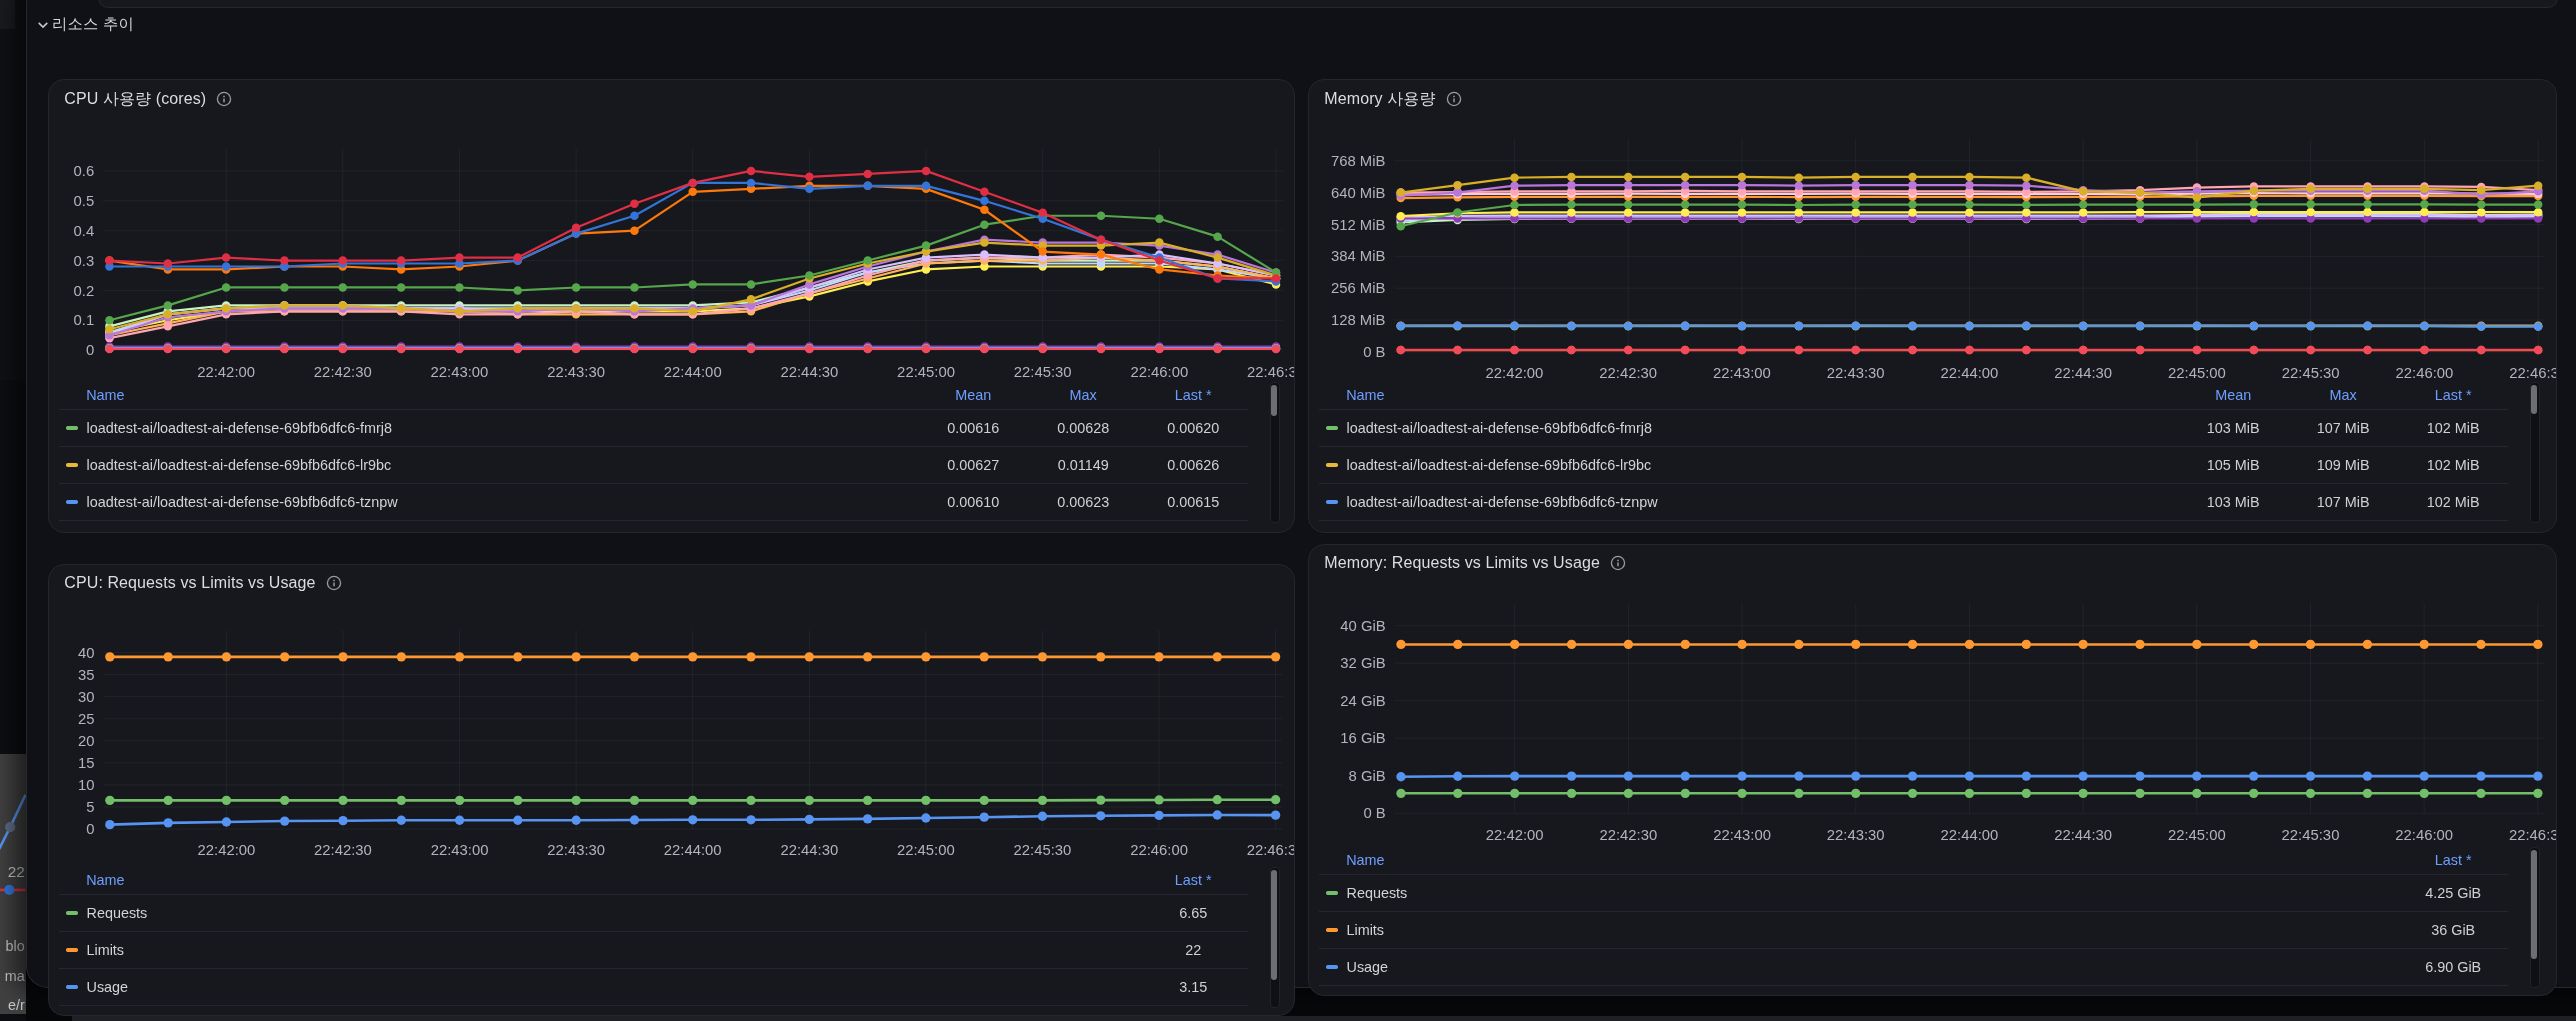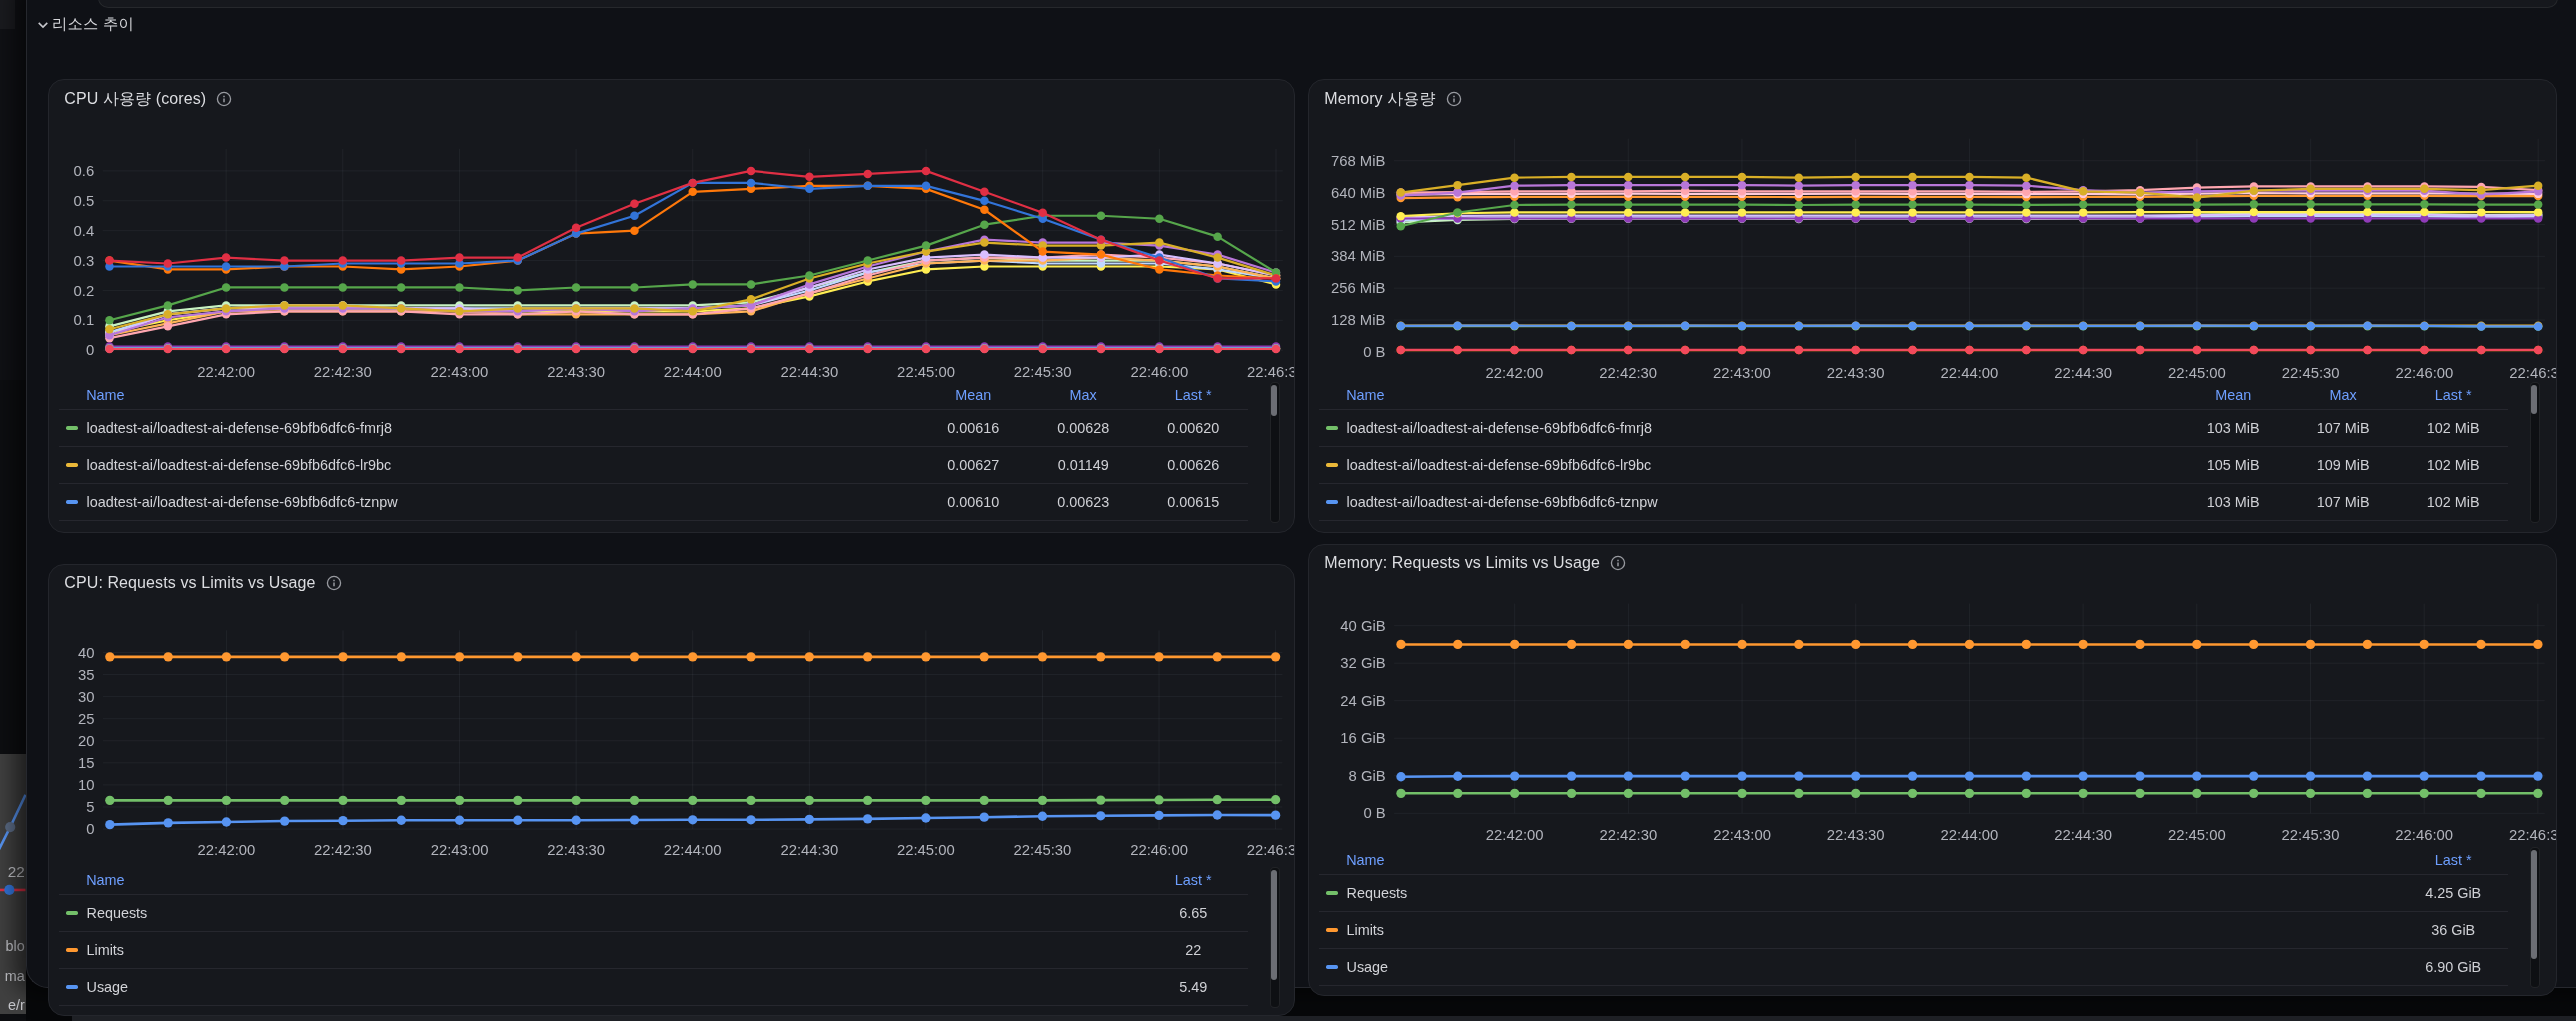--- a/index.html
+++ b/index.html
@@ -1101,21 +1101,21 @@
             <span class="swatch" style="background: rgb(255, 152, 48);"></span>
             <span>Limits</span>
           </div>
           <div class="lg-val">22</div>
         </div>
         <div class="lg-row last">
           <div class="lg-name">
             <span class="swatch" style="background: rgb(87, 148, 242);"></span>
             <span>Usage</span>
           </div>
-          <div class="lg-val">5.49</div>
+          <div class="lg-val">3.15</div>
         </div>
       </div>
     <div class="scrollbar">
         <div class="thumb" id="thumb-2" style="height: 110px;"></div>
       </div>
   </div>
 
   <div class="panel" id="panel-3" style="left:1308px;top:544px;width:1247px;height:450px;">
     <div class="panel-header">
       <span class="panel-title">Memory: Requests vs Limits vs Usage</span>

